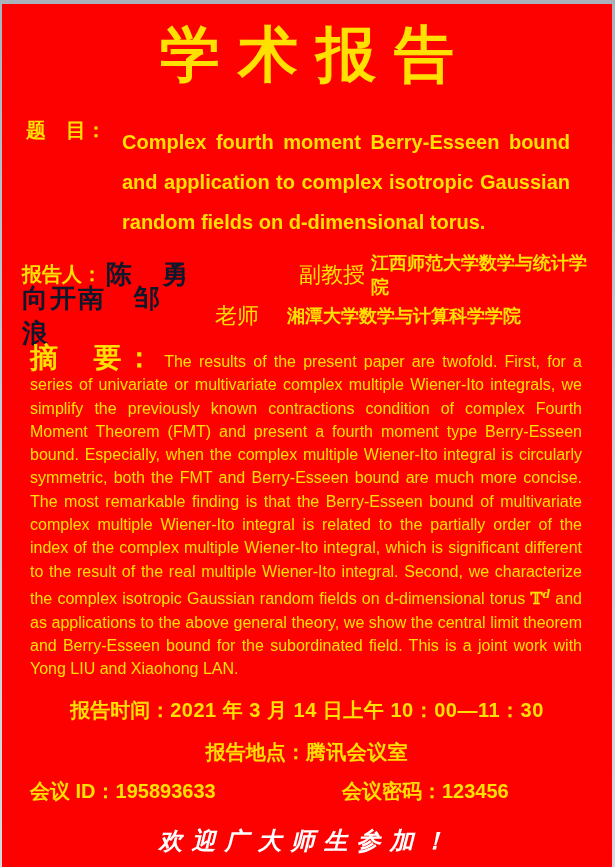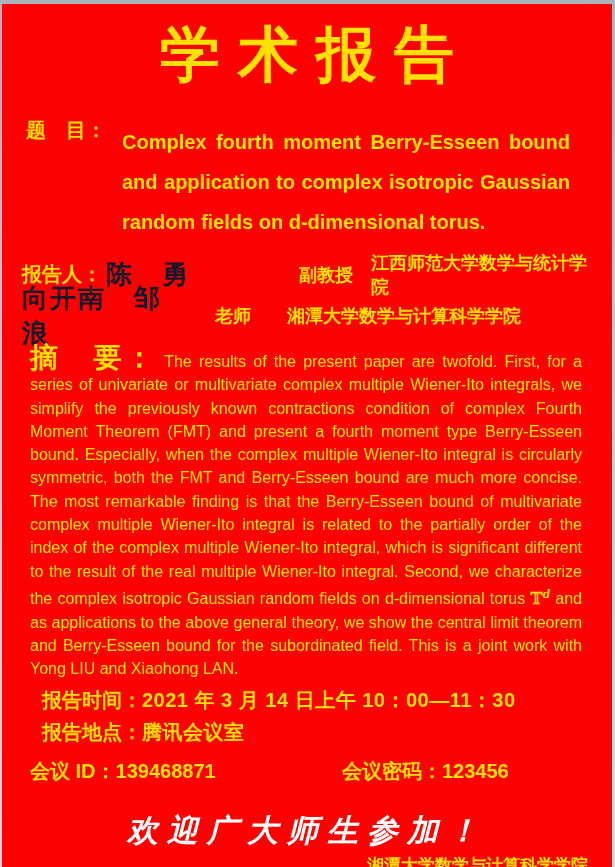--- a/index.html
+++ b/index.html
@@ -27,37 +27,37 @@
     flex:1; margin:12px; text-align:justify;
     font-size:20px; font-weight:bold; line-height:40px; color:#ffe000;
   }
   .person-row { display:flex; align-items:center; padding:0 20px; height:41px; }
   .person-row .label { width:84px; flex-shrink:0; }
   .name {
     width:193px; flex-shrink:0;
     font-family:"DejaVu Serif", serif;
     font-size:26px; font-weight:bold; letter-spacing:2px; color:#0f172a;
   }
-  .ptitle { width:72px; flex-shrink:0; font-size:18px; font-weight:bold; }
+  .ptitle { width:72px; flex-shrink:0; font-size:22px; font-weight:normal; }
   .affil { flex:1; font-size:18px; font-weight:bold; }
   .abstract {
     margin:8px 0 0 0; padding:0 30px 0 28px;
     font-size:16px; line-height:23.3px; text-align:justify; color:#ffe000;
   }
   .abstract-label { font-size:28px; font-weight:bold; line-height:1; letter-spacing:1px; }
   .torus { font-family:"DejaVu Serif", serif; font-weight:bold; }
   .torus sup { font-size:11px; font-style:italic; }
-  .info-row { padding:0 40px; margin-top:8px; font-size:20px; font-weight:bold; line-height:24px; }
+  .info-row { padding:0 32px; margin-top:18px; font-size:20px; font-weight:bold; line-height:24px;text-align:center; }
   .info-row .value { font-size:20px; font-weight:bold; letter-spacing:0.5px; }
   .meeting-row { display:flex; padding:0 28px; margin-top:15px; font-size:20px; font-weight:bold; line-height:24px; }
   .meeting-id { width:312px; flex-shrink:0; }
   .welcome {
-    margin-top:30px; text-align:center;
+    margin-top:21px; text-align:center;
     font-family:"DejaVu Serif", serif;
-    font-size:31px; font-weight:bold; font-style:italic;
+    font-size:24px; font-weight:bold; font-style:italic;
     letter-spacing:9px; color:#ffffff; line-height:34px;
   }
   .organizer {
     margin-top:9px; padding-right:24px; text-align:right;
     font-size:17px; font-weight:bold; color:#ffe000; line-height:20px;
   }
 </style>
 </head>
 <body>
 
@@ -88,21 +88,21 @@
 
     <div class="info-row">
       <span class="label">报告时间：</span><span class="value">2021 年 3 月 14 日上午 10：00—11：30</span>
     </div>
 
     <div class="info-row">
       <span class="label">报告地点：</span><span class="value">腾讯会议室</span>
     </div>
 
     <div class="meeting-row">
-      <span class="meeting-id"><span class="label">会议 ID：</span><span class="value">139468871</span></span>
+      <span class="meeting-id"><span class="label">会议 ID：</span><span class="value">195893633</span></span>
       <span class="meeting-pass"><span class="label">会议密码：</span><span class="value">123456</span></span>
     </div>
 
     <div class="welcome">欢迎广大师生参加！</div>
 
     <div class="organizer">湘潭大学数学与计算科学学院</div>
 
   </div>
 </div>
 

